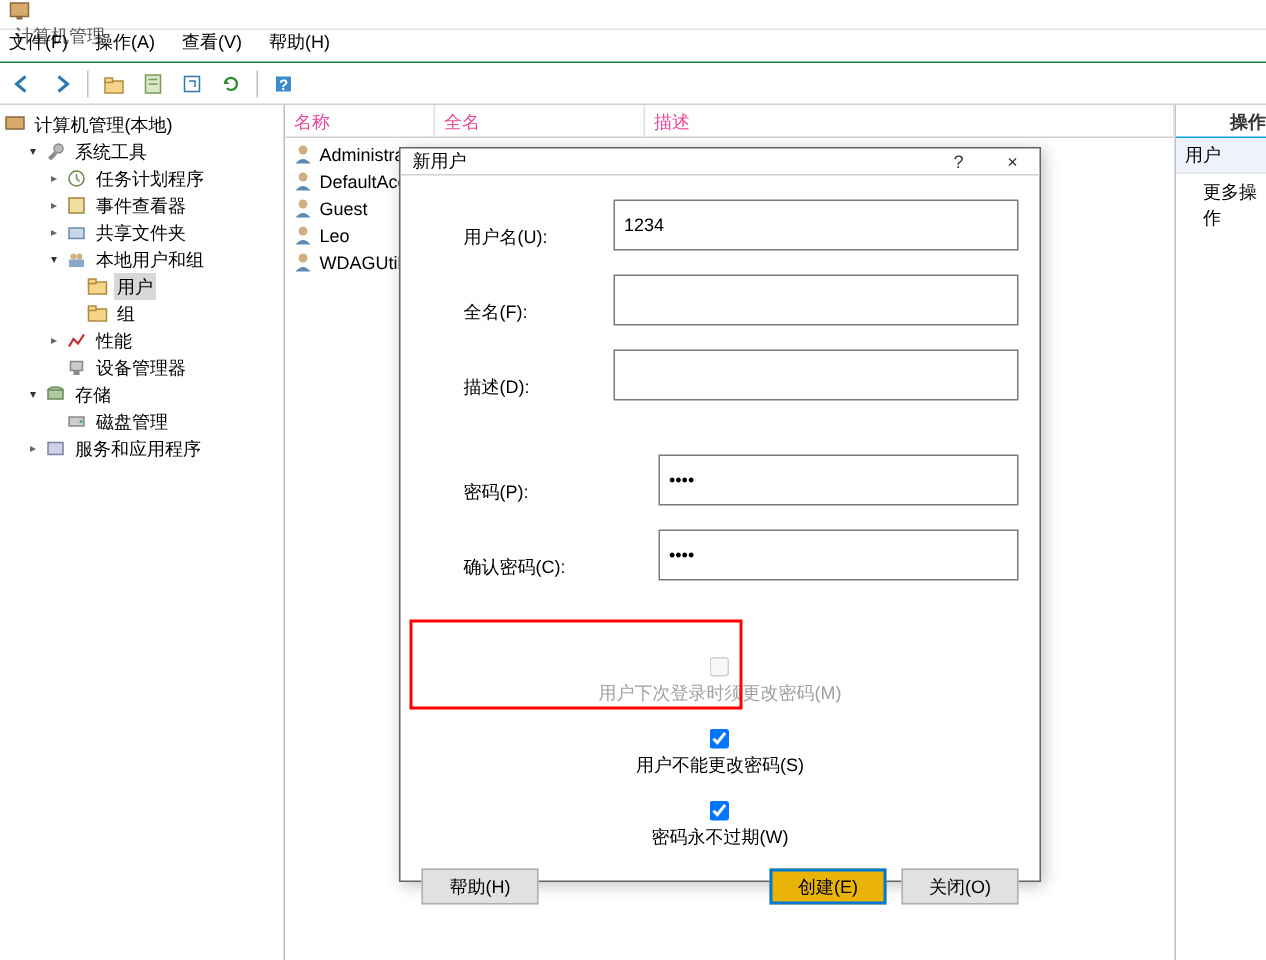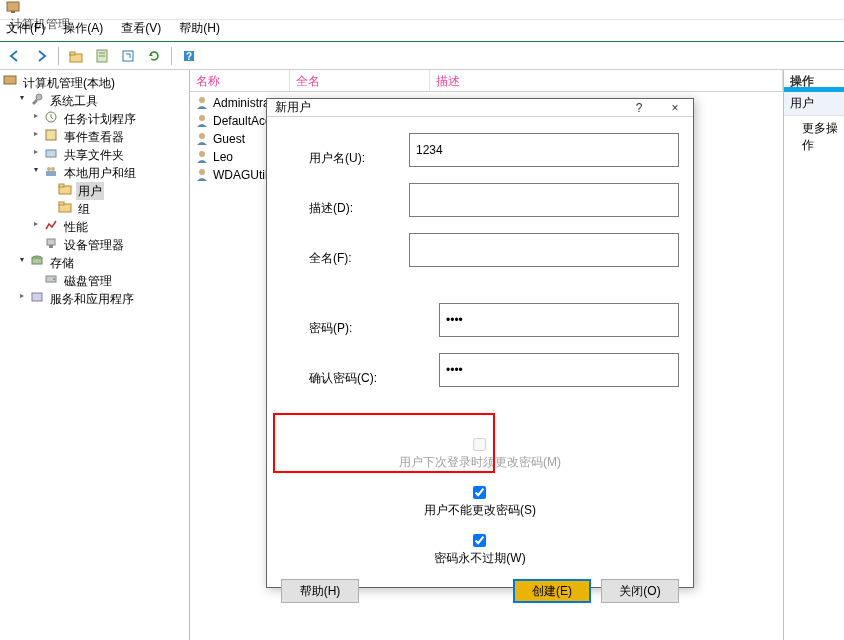--- a/index.html
+++ b/index.html
@@ -20,36 +20,36 @@
   .tool-sep { width: 1px; height: 18px; background: #c0c0c0; margin: 0 2px; }
   
   .main { display: flex; height: calc(640px - 20px - 22px - 28px); }
   .tree-panel { width: 190px; flex: none; border-right: 1px solid #c0c0c0; padding-top: 4px; position: relative; }
   .list-panel { flex: 1; border-right: 1px solid #c0c0c0; position: relative; }
   .actions-panel { width: 60px; flex: none; }
   
   .tree ul { list-style: none; margin: 0; padding-left: 14px; }
   .tree > ul { padding-left: 2px; }
   .tree li { white-space: nowrap; line-height: 18px; }
-  .tree .row { display: flex; }
+  .tree .row { display: flex; align-items: center; }
   .tree .twisty { width: 12px; height: 12px; display: inline-flex; align-items: center; justify-content: center; margin-right: 1px; font-size: 8px; color: #666; cursor: pointer; }
   .tree .twisty.open { color: #333; }
   .tree .node-icon { width: 16px; height: 14px; margin-right: 3px; display: inline-flex; align-items: center; justify-content: center; }
   .tree .label { padding: 0 2px; cursor: default; }
   .tree .selected > .row .label { background: #d8d8d8; }
   
   .list-header { display: flex; height: 22px; border-bottom: 1px solid #d0d0d0; background: #fff; }
   .list-header .col { border-right: 1px solid #e0e0e0; padding: 3px 6px; color: #ec4899; }
   .col-name { width: 100px; } .col-full { width: 140px; } .col-desc { flex: 1; }
   
   .list-body { padding-top: 2px; }
   .list-item { display: flex; align-items: center; height: 18px; padding-left: 4px; }
   .list-item .li-icon { width: 16px; height: 16px; margin-right: 3px; display: inline-flex; align-items: center; justify-content: center; }
   
-  .actions-header { height: 22px; line-height: 22px; padding-left: 6px; border-bottom: 5px solid #0ea5e9; background: #fff; font-weight: bold; color: #333;}
+  .actions-header { height: 22px; line-height: 22px; padding-left: 6px; border-bottom: 1px solid #0ea5e9; background: #fff; font-weight: bold; color: #333; text-align: right;}
   .actions-sub { background: #eef3fb; padding: 3px 6px; border-bottom: 1px solid #e0e0e0; }
   .actions-item { padding: 4px 0 4px 18px; cursor: pointer; }
   
   .dialog {
     position: absolute; left: 266px; top: 98px; width: 428px; height: 490px;
     background: #fff; border: 1px solid #646464;
     box-shadow: 2px 2px 10px rgba(0,0,0,0.25);
     display: flex; flex-direction: column;
   }
   .dialog-title {
@@ -378,25 +378,25 @@
       <span class="title-btn">?</span>
       <span class="title-btn">×</span>
     </span>
   </div>
   <div class="dialog-body">
     <div class="form-row">
       <span class="form-label">用户名(U):</span>
       <input class="form-input" value="1234" style="">
     </div>
     <div class="form-row">
+      <span class="form-label">全名(F):</span>
+      <input class="form-input" style="">
+    </div>
+    <div class="form-row">
       <span class="form-label">描述(D):</span>
-      <input class="form-input" style="">
-    </div>
-    <div class="form-row">
-      <span class="form-label">全名(F):</span>
       <input class="form-input" style="">
     </div>
     <div class="form-sep"></div>
     <div class="form-row">
       <span class="form-label" style="width:130px">密码(P):</span>
       <input class="form-input" type="password" value="••••" style="">
     </div>
     <div class="form-row">
       <span class="form-label" style="width:130px">确认密码(C):</span>
       <input class="form-input" type="password" value="••••" style="">

